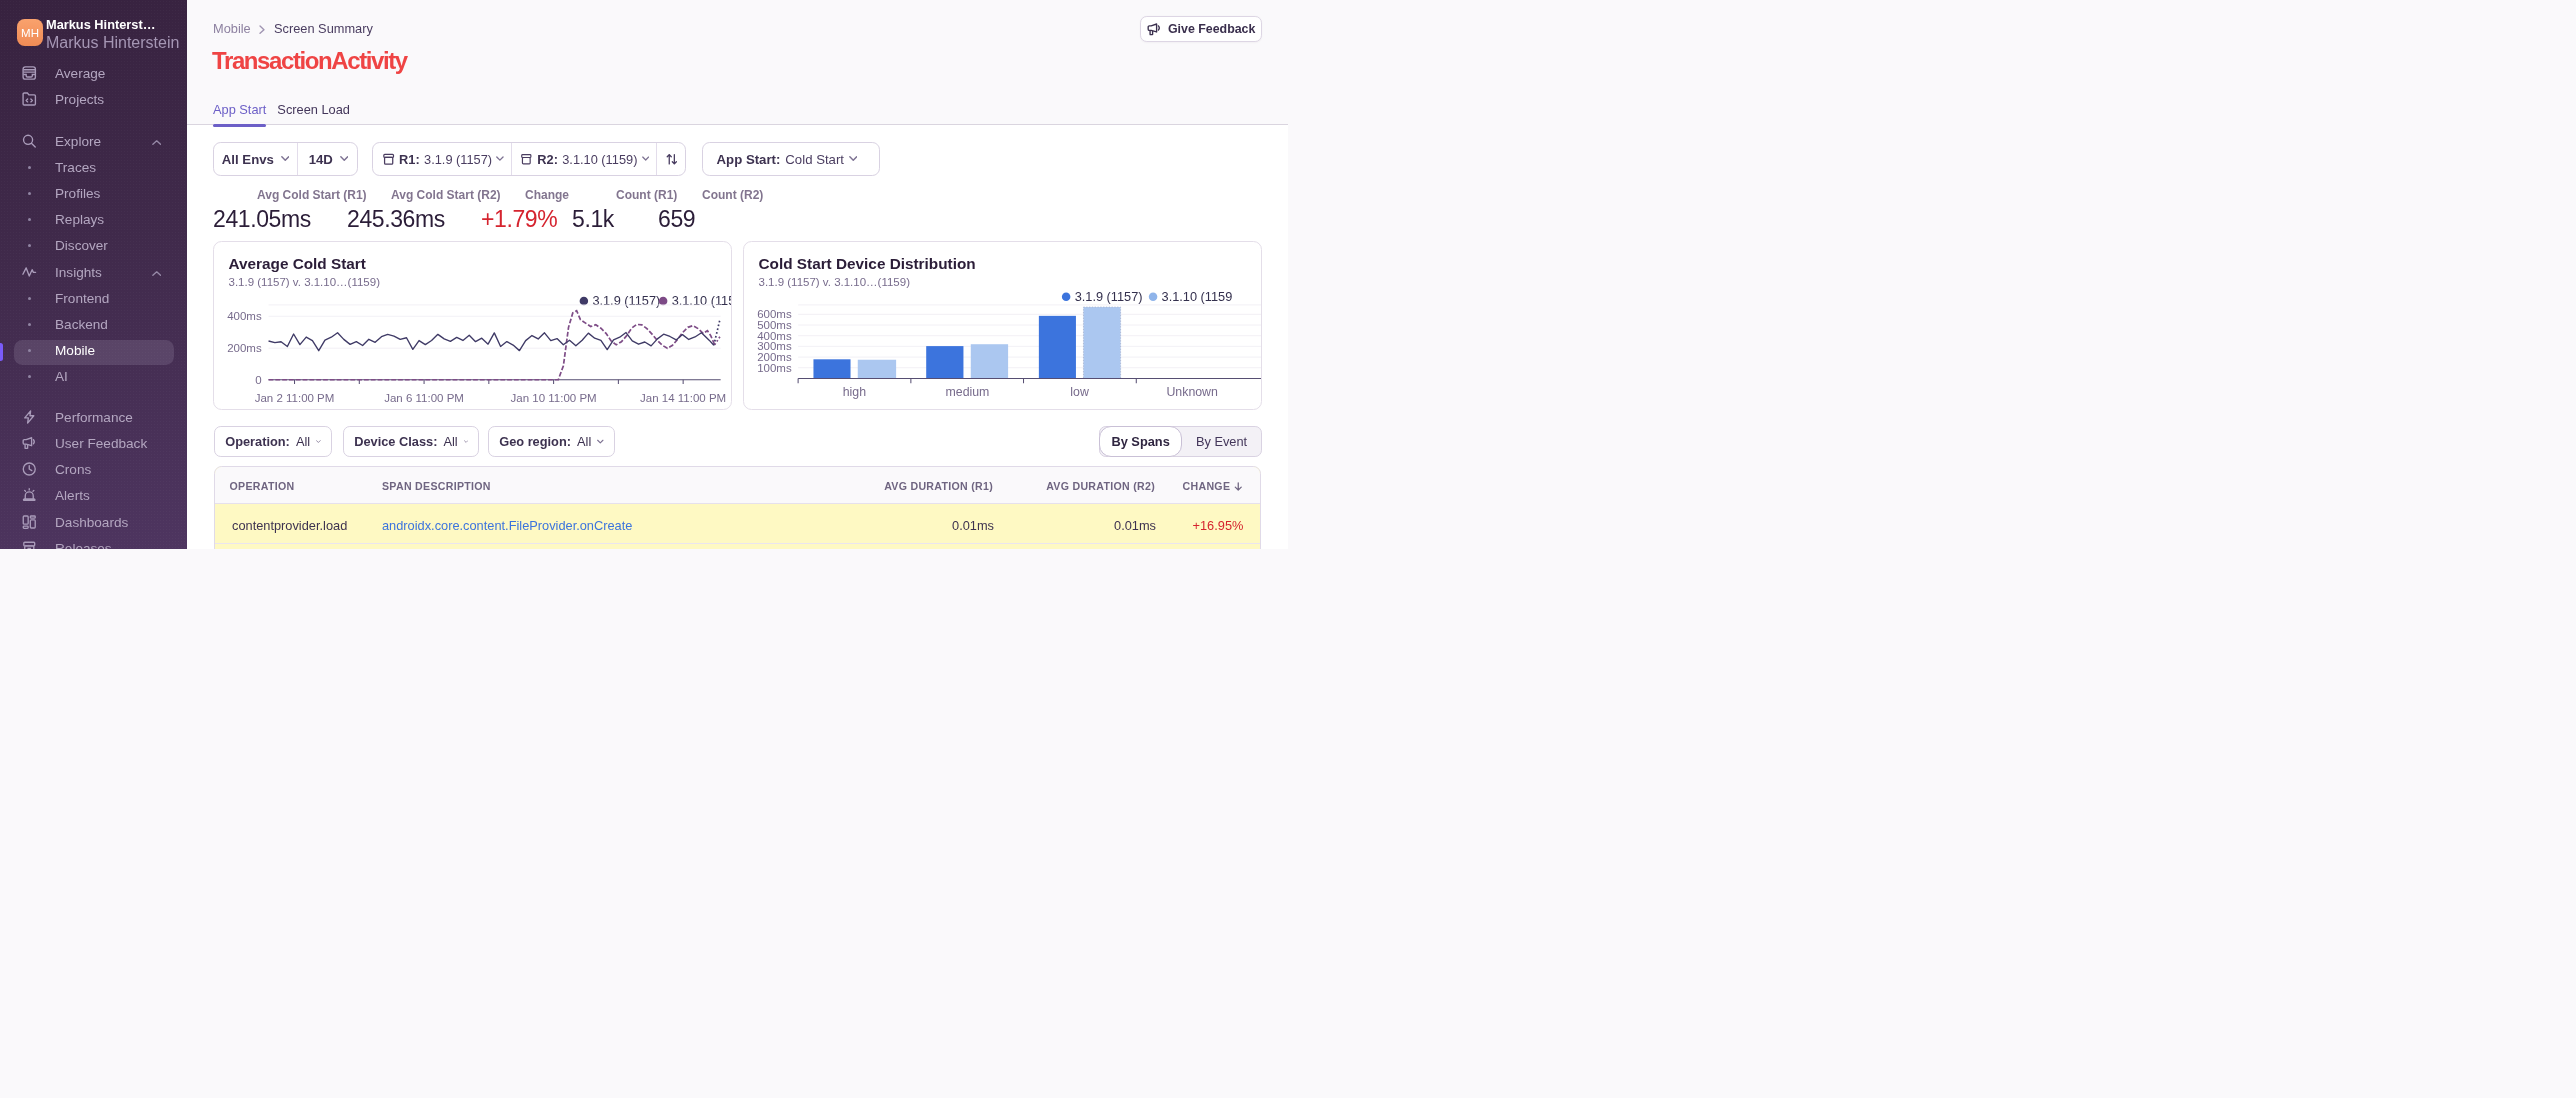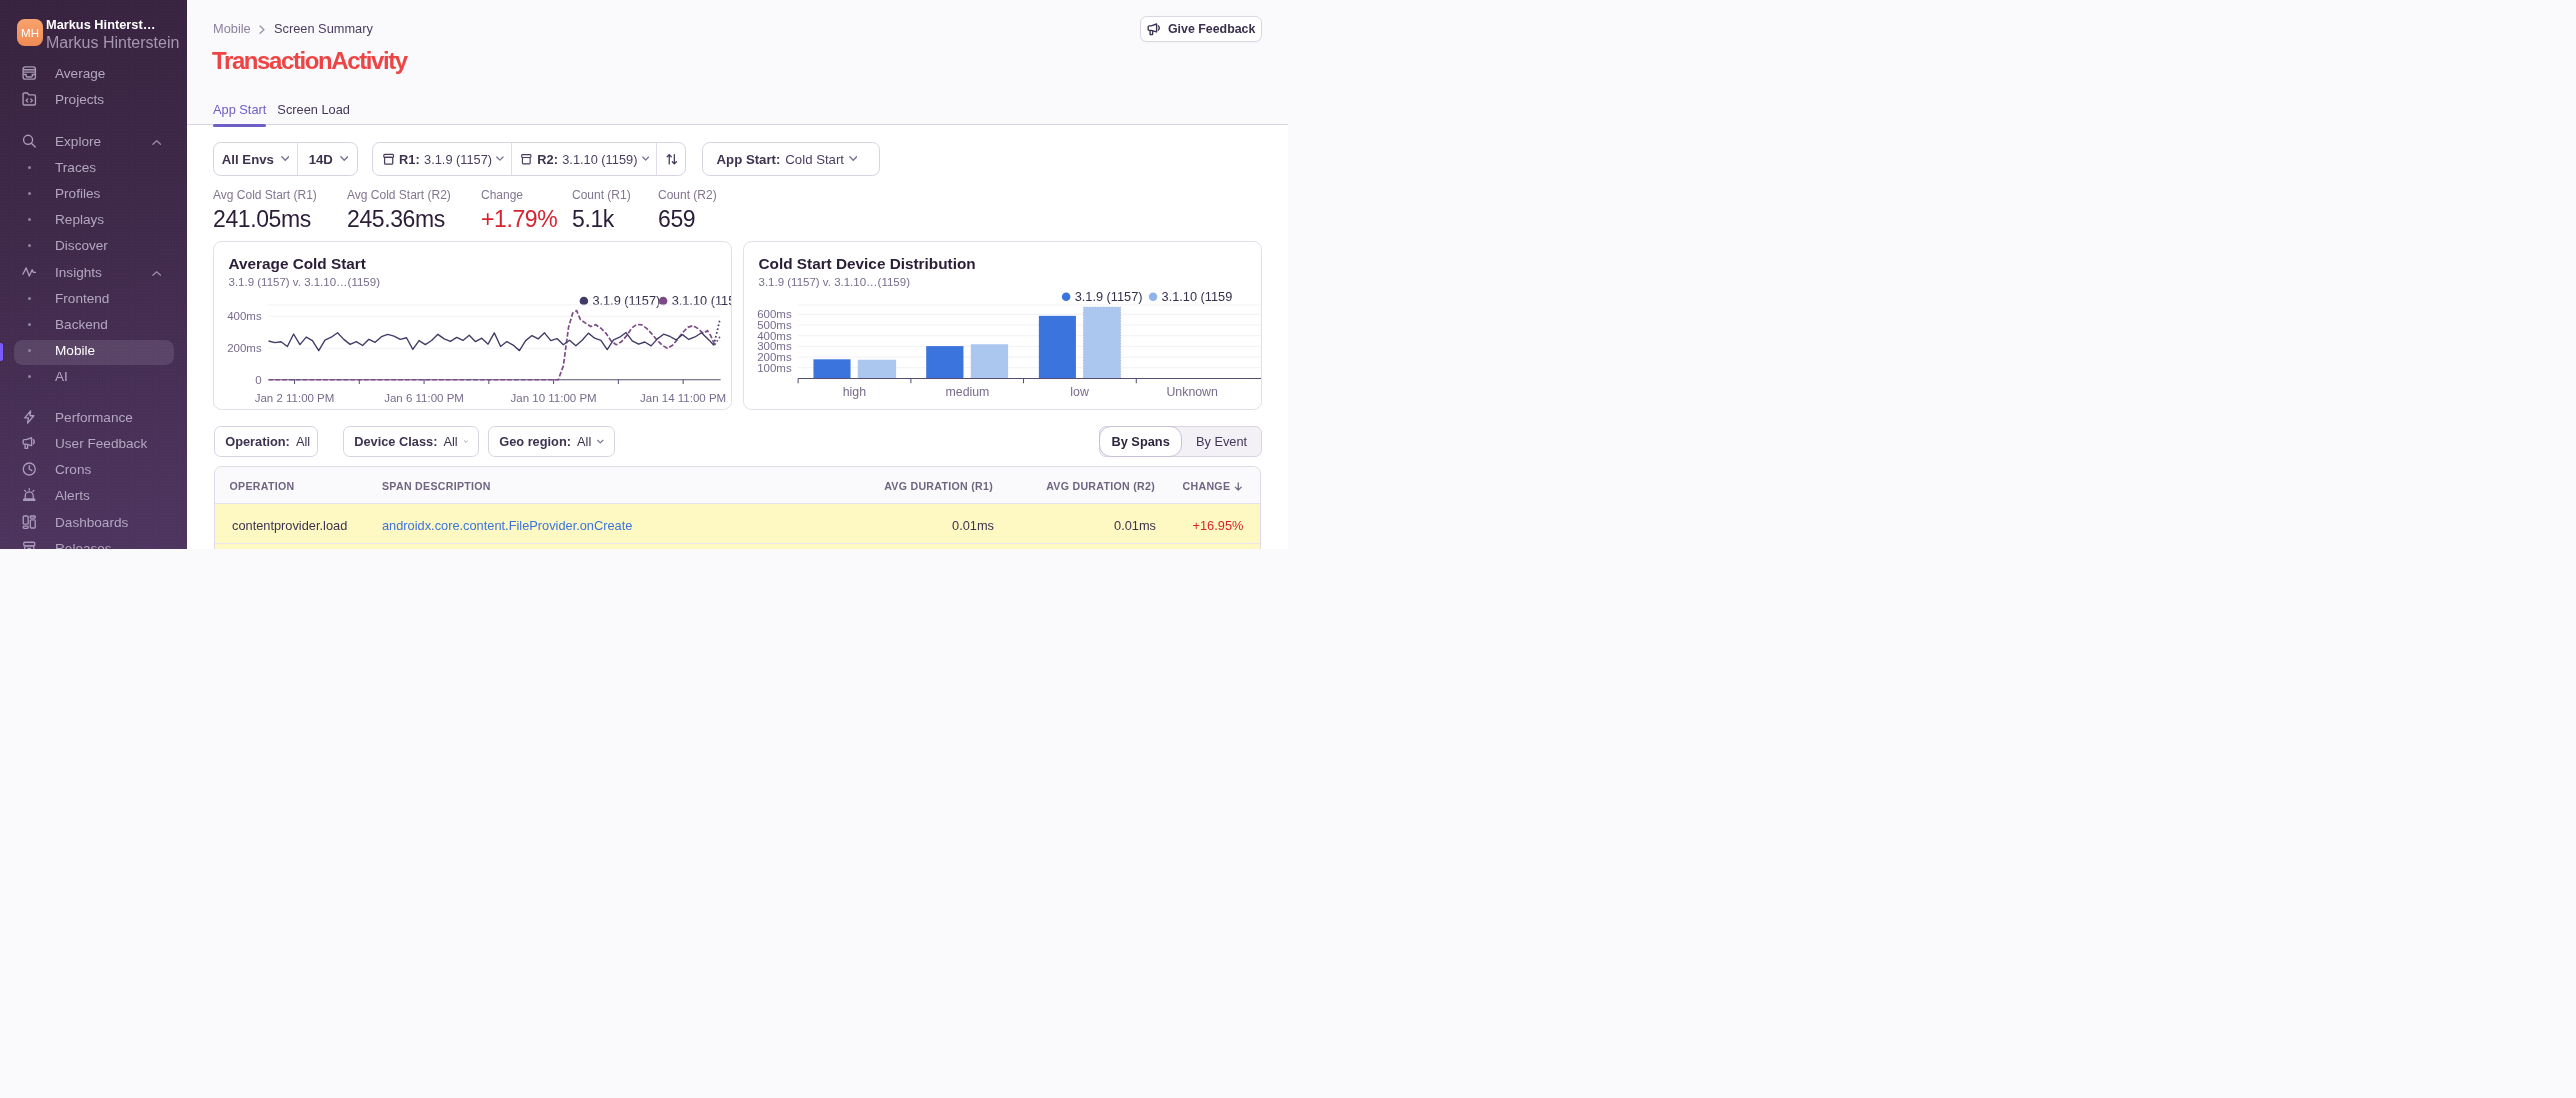--- a/index.html
+++ b/index.html
@@ -39,21 +39,21 @@
 .tab2{color:#43365a;margin-left:11px;}
 .tabline{position:absolute;left:0px;top:124px;width:1101px;height:1.1px;background:#dad5df;}
 .tabu{position:absolute;left:25.6px;top:124px;width:53px;height:3.1px;border-radius:1.7px;background:#6c5fc7;}
 .fbtn{position:absolute;top:142px;height:34px;background:#fff;border:0.9px solid #d9d2e2;border-radius:7.7px;
  display:flex;align-items:center;font-size:13.2px;color:#3d3250;}
 .fbtn .seg{display:flex;align-items:center;gap:6.8px;padding:0 12px;height:100%;white-space:nowrap;justify-content:center;box-sizing:border-box;flex:none;}
 .fbtn .dv{width:0.9px;height:100%;background:#e3ddeb;flex:none;}
 .fbtn b{color:#3d3250;}
 .fbtn .muted{color:#4a3d60;}
 .chev-d{width:8.5px;height:5.1px;}
-.stat .lb{font-size:12px;font-weight:normal;color:#82758f;}
+.stat .lb{font-size:12px;font-weight:bold;color:#82758f;margin-left:44px;}
 .stat{position:absolute;top:188px;}
 .stat .vl{font-size:23px;color:#2b1d38;margin-top:4.3px;letter-spacing:-0.4px;}
 .stat .vl.red{color:#d5242f;}
 .card{position:absolute;top:241px;width:519px;height:169px;background:#fff;border:0.9px solid #e4dee9;
  border-radius:8.5px;overflow:hidden;}
 .f2{position:absolute;top:426px;height:31px;background:#fff;border:0.9px solid #d9d2e2;border-radius:6.8px;
  display:flex;align-items:center;gap:6px;font-size:12.8px;color:#3d3250;padding:0 10.2px;white-space:nowrap;}
 .f2 b{color:#3d3250;}
 .seg2{position:absolute;left:912px;top:426px;width:163px;height:31px;border:0.9px solid #d9d2e2;
  border-radius:6.8px;background:#f3f1f6;display:flex;font-size:12.8px;}
@@ -351,21 +351,21 @@
         <line x1="328" y1="160" x2="328" y2="165.5" stroke="#564e72" stroke-width="1.2"></line>
         <line x1="460.3" y1="160" x2="460.3" y2="165.5" stroke="#564e72" stroke-width="1.2"></line>
         <line x1="617.5" y1="160" x2="617.5" y2="165.5" stroke="#564e72" stroke-width="1.2"></line>
   <text x="129.5" y="181" font-size="14.5" fill="#776b8c" text-anchor="middle">high</text>
         <text x="262.2" y="181" font-size="14.5" fill="#776b8c" text-anchor="middle">medium</text>
         <text x="393.8" y="181" font-size="14.5" fill="#776b8c" text-anchor="middle">low</text>
         <text x="525.9" y="181" font-size="14.5" fill="#776b8c" text-anchor="middle">Unknown</text>
 </svg>
 </div>
 
-<div class="f2" style="left:27px;width:104px;">
+<div class="f2" style="left:27px;width:118px;">
       <b>Operation:</b>
       <span class="muted">All</span>
       <svg class="chev-d" width="8.5" height="5.1" viewBox="0 0 10 6" fill="none" stroke="#7d7292" stroke-width="1.7" stroke-linecap="round" stroke-linejoin="round">
         <path d="M1 1 L5 5 L9 1"></path>
       </svg>
     </div>
 <div class="f2" style="left:156px;width:136px;">
       <b>Device Class:</b>
       <span class="muted">All</span>
       <svg class="chev-d" width="8.5" height="5.1" viewBox="0 0 10 6" fill="none" stroke="#7d7292" stroke-width="1.7" stroke-linecap="round" stroke-linejoin="round">

